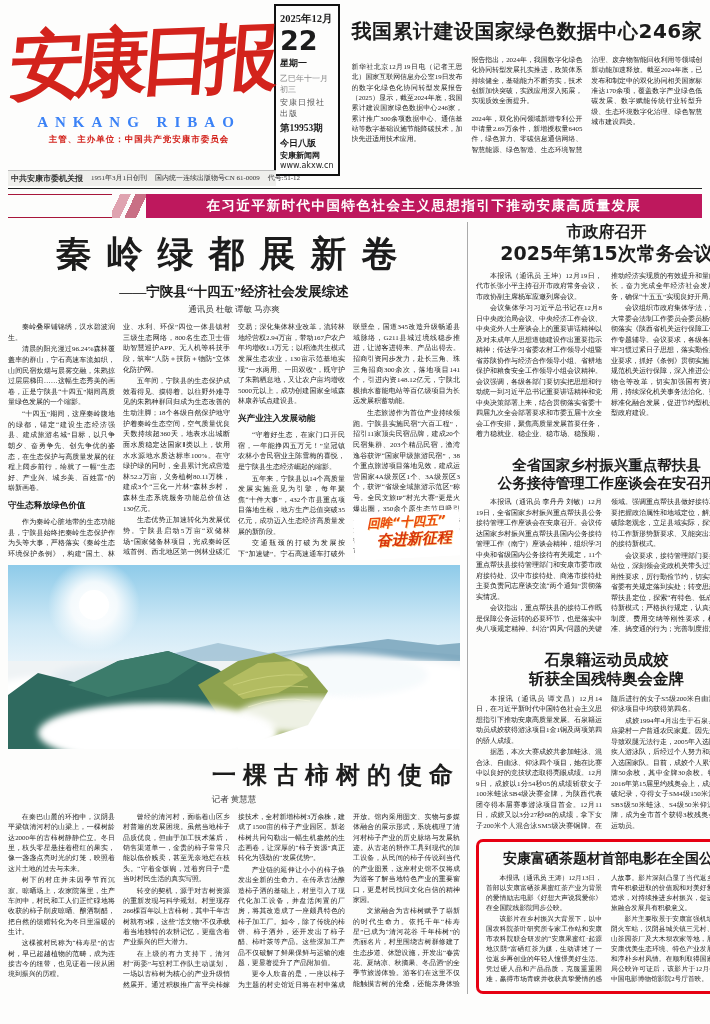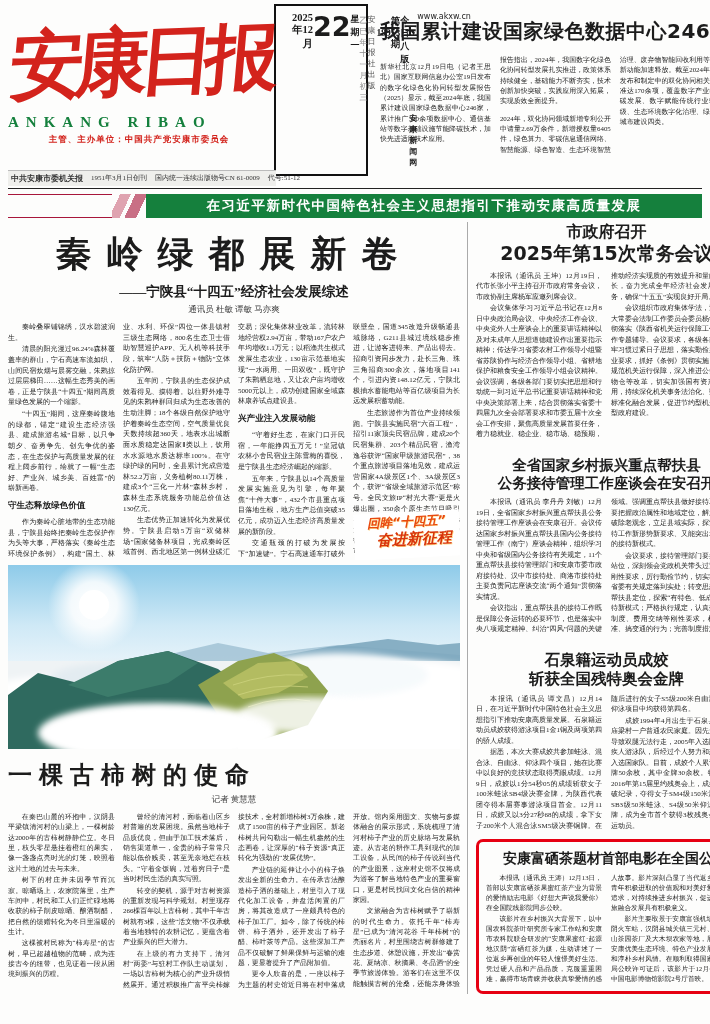--- a/index.html
+++ b/index.html
@@ -3,49 +3,49 @@
 <meta charset="utf-8">
 <style>
   html,body{margin:0;padding:0;background:#888;}
   .page{position:relative;width:710px;height:1024px;background:#fdfdfc;margin:0 auto;overflow:hidden;
         font-family:"Liberation Serif",serif;color:#1c1c1c;box-sizing:border-box;padding:0 8px;}
   
   .header{display:flex;align-items:stretch;height:186px;padding-top:4px;box-sizing:border-box;}
   .mast{width:268px;position:relative;}
   .brand{font-family:"DejaVu Serif",serif;font-weight:900;color:#d3231c;font-size:74px;line-height:1.35;
          letter-spacing:-9px;transform:rotate(-2deg) skewX(-7deg);white-space:nowrap;margin:8px 0 0 2px;}
-  .latin{color:#15803d;font-weight:bold;font-size:15px;letter-spacing:7px;text-align:left;margin-top:2px;
+  .latin{color:#3b82f6;font-weight:bold;font-size:15px;letter-spacing:7px;text-align:center;margin-top:2px;
          font-family:"Liberation Serif",serif;}
   .organizer{color:#d3231c;font-weight:bold;font-size:8.5px;text-align:center;margin-top:3px;letter-spacing:1px;}
   .footstrip{position:absolute;left:0;bottom:0;width:100%;background:#efefec;border-top:1px solid #bbb;
              font-size:7px;color:#333;padding:2px 3px;white-space:nowrap;display:flex;gap:8px;}
   .footstrip b{font-size:8px;}
-  .datebox{width:94px;border:2px solid #111;margin-left:4px;padding:6px 16px;box-sizing:border-box;
-           text-align:right;font-size:9px;display:flex;flex-direction:row;height:172px;}
+  .datebox{width:94px;border:2px solid #111;margin-left:4px;padding:6px 4px;box-sizing:border-box;
+           text-align:left;font-size:9px;display:flex;flex-direction:column;height:172px;}
   .datebox .ym{font-weight:bold;font-size:10.5px;}
   .datebox .day{font-family:"DejaVu Sans",sans-serif;font-size:27px;font-weight:bold;line-height:1.1;}
   .datebox .wk{font-weight:bold;margin-top:1px;}
   .datebox .lunar{color:#8a8a8a;margin-top:3px;font-size:8px;}
   .datebox .pub{color:#555;margin-top:2px;font-size:8px;letter-spacing:1px;}
   .datebox .issue{font-weight:bold;margin-top:3px;font-size:9.5px;}
   .datebox .pages{font-weight:bold;margin-top:2px;}
   .datebox .site{margin-top:auto;font-size:8px;font-weight:bold;}
   .datebox .url{font-size:8px;font-family:"DejaVu Sans",sans-serif;}
   .topstory{flex:1;padding-left:12px;padding-top:8px;}
   .topstory h1{font-family:"DejaVu Sans",sans-serif;font-size:20px;font-weight:900;margin:6px 0 10px 0;
                letter-spacing:.5px;white-space:nowrap;}
   .topstory .body{column-count:3;column-gap:9px;font-size:6.9px;line-height:1.5;text-align:justify;
                   height:102px;overflow:hidden;column-fill:auto;}
   .hrule{border-top:1.5px solid #222;margin:2px 0;}
   
   .banner{display:flex;align-items:stretch;height:24px;margin:5px 0 4px 0;}
   .banner .lead{width:104px;border-top:1.5px solid #a8163b;border-bottom:1.5px solid #a8163b;}
   .banner .stripes{width:34px;background:
      linear-gradient(115deg,transparent 0 18%,#dfa3b0 18% 42%,transparent 42% 52%,#c96f85 52% 78%,transparent 78%);}
-  .banner .bar{flex:1;background:#15803d;color:#fff;font-family:Liberation Serif, serif;font-weight:bold;
+  .banner .bar{flex:1;background:#be185d;color:#fff;font-family:Liberation Serif, serif;font-weight:bold;
                font-size:13.5px;display:flex;align-items:center;justify-content:center;letter-spacing:1.5px;}
   
   .content{display:flex;}
   .leftcol{width:452px;}
   .rightcol{flex:1;border-left:1px solid #aaa;margin-left:7px;padding-left:8px;}
   .mainhead{font-family:Liberation Mono, monospace;font-size:36px;font-weight:900;text-align:center;
             letter-spacing:15px;margin:8px 0 4px 0;white-space:nowrap;}
   .subtitle{text-align:center;font-size:13.5px;font-weight:bold;margin:2px 0;}
   .byline{text-align:center;font-size:8.5px;color:#444;margin:3px 0 6px 0;}
   .artbody{column-count:4;column-gap:8px;column-fill:auto;font-size:7px;line-height:1.52;
@@ -53,21 +53,21 @@
   .artbody p{margin:0 0 1px 0;text-indent:2em;}
   .subhd{font-family:"DejaVu Sans",sans-serif;font-weight:bold;font-size:8.6px;
          margin:5px 0;text-indent:0;}
   .badge{position:absolute;right:0;bottom:2px;width:106px;height:46px;background:#fff;text-align:center;
          transform:rotate(-3deg);font-family:"DejaVu Sans",sans-serif;font-style:italic;font-weight:900;}
   .badge .l1{font-size:12.5px;color:#e8490f;text-shadow:.6px .6px 0 #ffd98a;}
   .badge .l2{font-size:15px;color:#d8340b;text-shadow:.8px .8px 0 #ffd98a;margin-left:14px;line-height:1.1;}
   .photo{margin-top:5px;width:452px;height:184px;display:block;}
   .caption{display:flex;font-size:7.4px;color:#333;margin:3px 0 2px 0;}
   .caption .credit{margin-left:auto;white-space:nowrap;}
-  .pershead{font-family:"DejaVu Sans",sans-serif;font-size:24px;font-weight:900;text-align:left;
+  .pershead{font-family:"DejaVu Sans",sans-serif;font-size:24px;font-weight:900;text-align:right;
             letter-spacing:7px;margin:10px 0 2px 0;}
   .persbody{column-count:4;column-gap:8px;column-fill:auto;font-size:6.9px;line-height:1.5;
             text-align:justify;height:180px;overflow:hidden;margin-top:4px;}
   .persbody p{margin:0 0 1px 0;text-indent:2em;}
   
   .rart{margin-bottom:7px;}
   .rart .h1s{font-family:"DejaVu Sans",sans-serif;font-weight:900;text-align:center;line-height:1.25;}
   .gov .t1{font-size:16px;}
   .gov .t2{font-size:19px;}
   .twocol{column-count:2;column-gap:9px;column-fill:auto;font-size:7px;line-height:1.5;text-align:justify;

